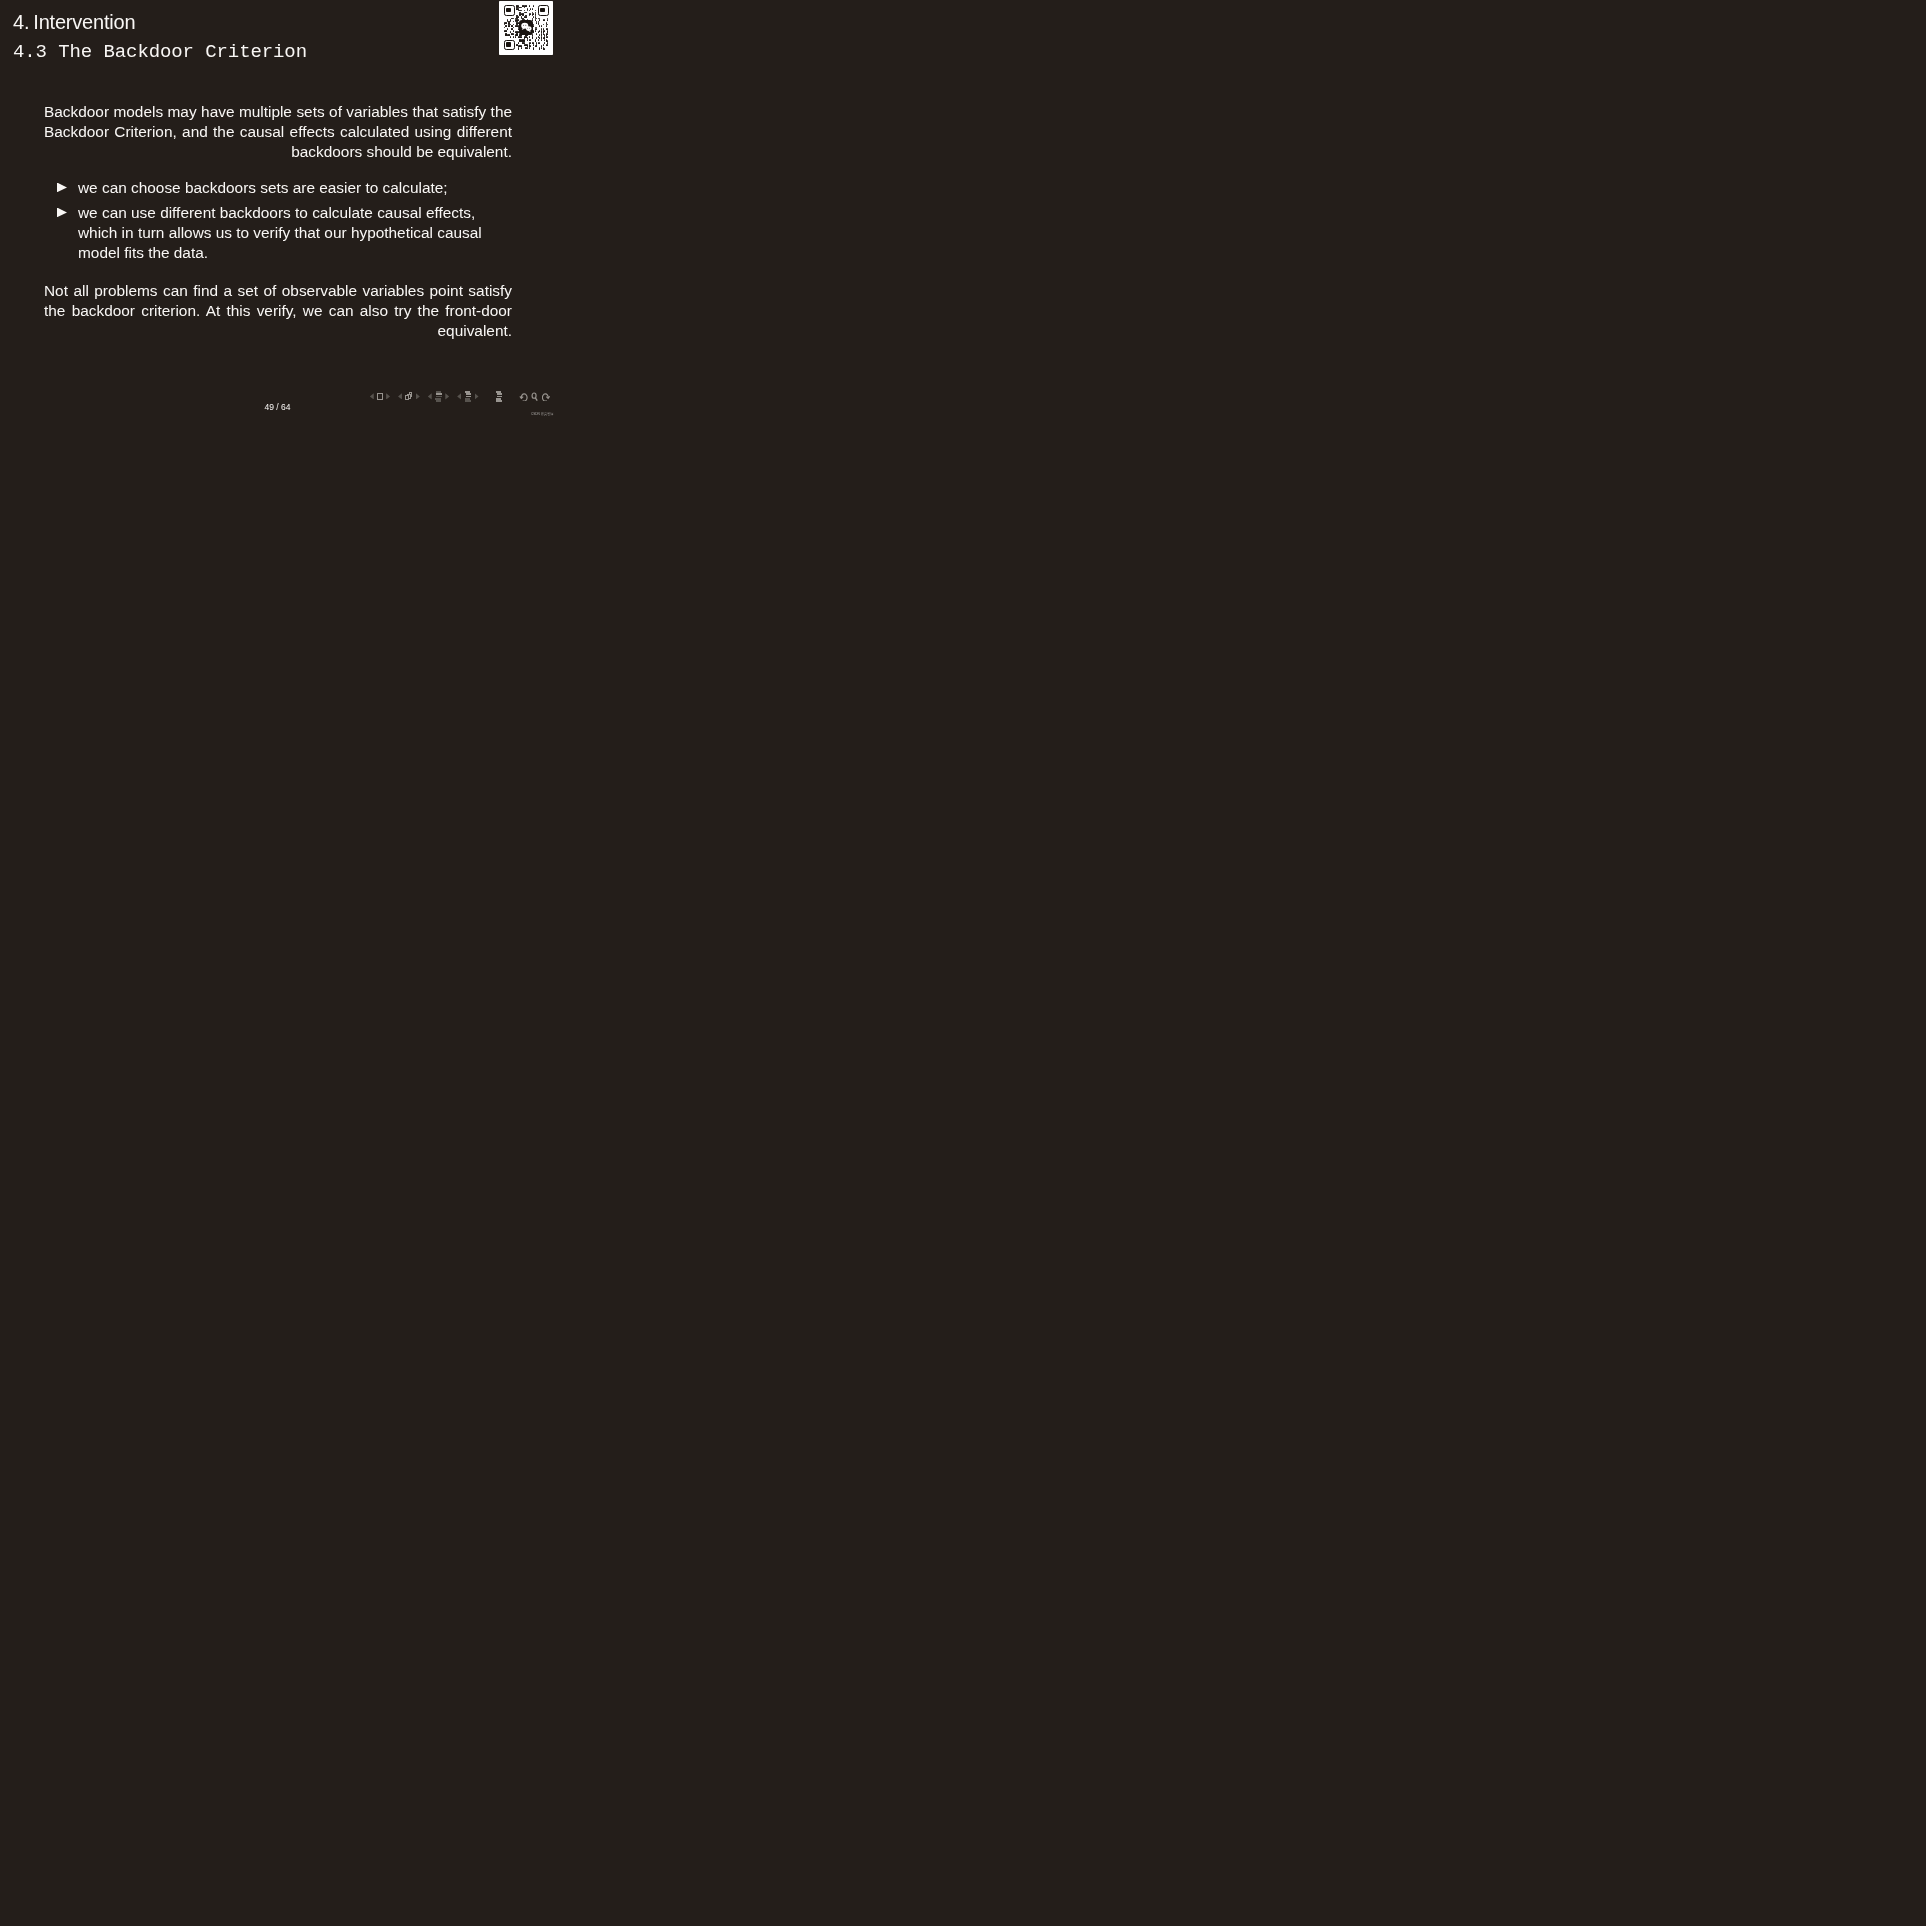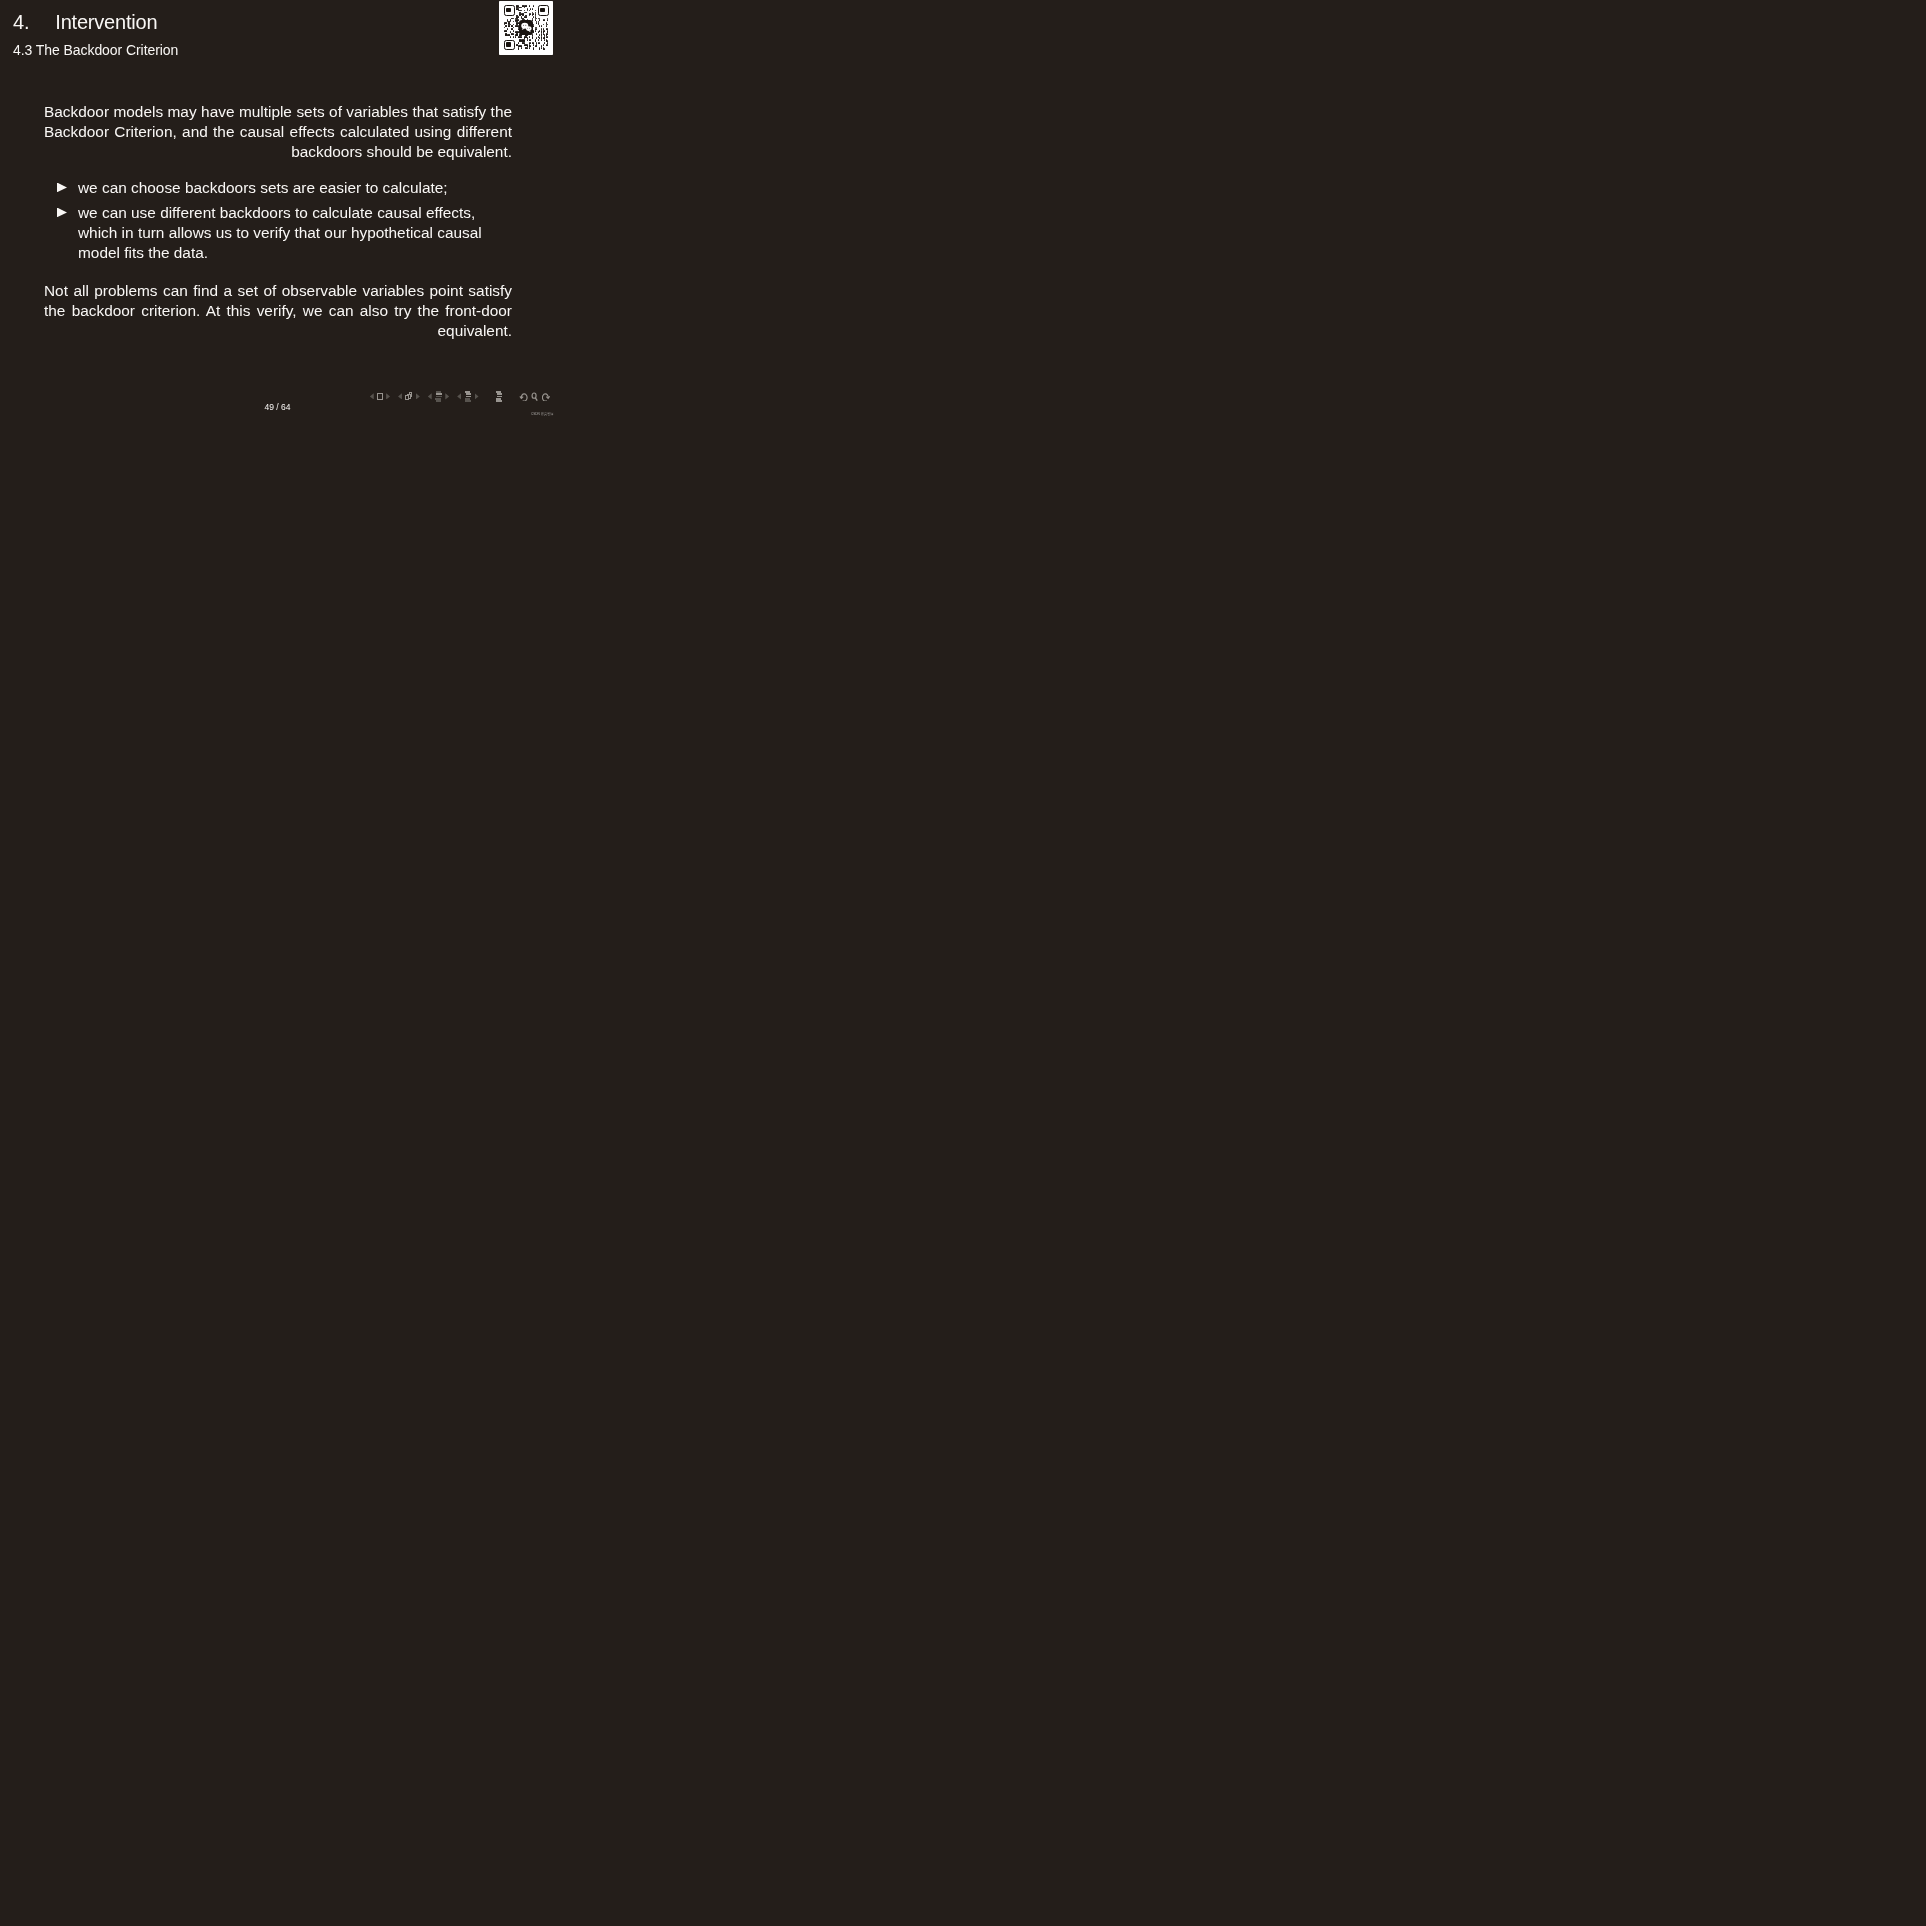--- a/index.html
+++ b/index.html
@@ -8,23 +8,23 @@
   }
   *{margin:0;padding:0;box-sizing:border-box;}
   html,body{background:var(--bg);}
   body{font-family:"Liberation Sans","DejaVu Sans",sans-serif;color:var(--fg);}
   .stage{position:relative;width:555px;height:417px;background:var(--bg);overflow:hidden;}
 
   
   .title{position:absolute;left:13px;top:12.3px;font-size:20px;line-height:1;
          letter-spacing:-0.01em;white-space:nowrap;}
   .title .num{display:inline-block;}
-  .title .txt{display:inline-block;margin-left:26px;}
-  .subtitle{position:absolute;left:13px;top:43px;font-size:14px;line-height:1;
-            letter-spacing:-0.005em;white-space:nowrap;}
+  .title .txt{display:inline-block;margin-left:4px;}
+  .subtitle{position:absolute;left:13px;top:43px;font-size:19px;line-height:1;
+            letter-spacing:-0.005em;white-space:nowrap;font-family:Liberation Mono, monospace;}
 
   
   .qr{position:absolute;top:0.8px;right:1.9px;width:54px;height:54px;background:#ffffff;
       border-radius:0.8px;}
   .qr-area{position:absolute;left:4.6px;top:4.6px;width:45px;height:45px;}
   .qr-cell{position:absolute;width:1.5px;height:1.5px;border-radius:0.5px;background:var(--qr-dark);}
   .finder{position:absolute;width:10.8px;height:10.8px;border:1.5px solid var(--qr-dark);
           border-radius:2.3px;background:#fff;}
   .finder::after{content:"";position:absolute;left:1.5px;top:1.5px;width:4.6px;height:4.6px;
                  background:var(--qr-dark);border-radius:0.8px;}

